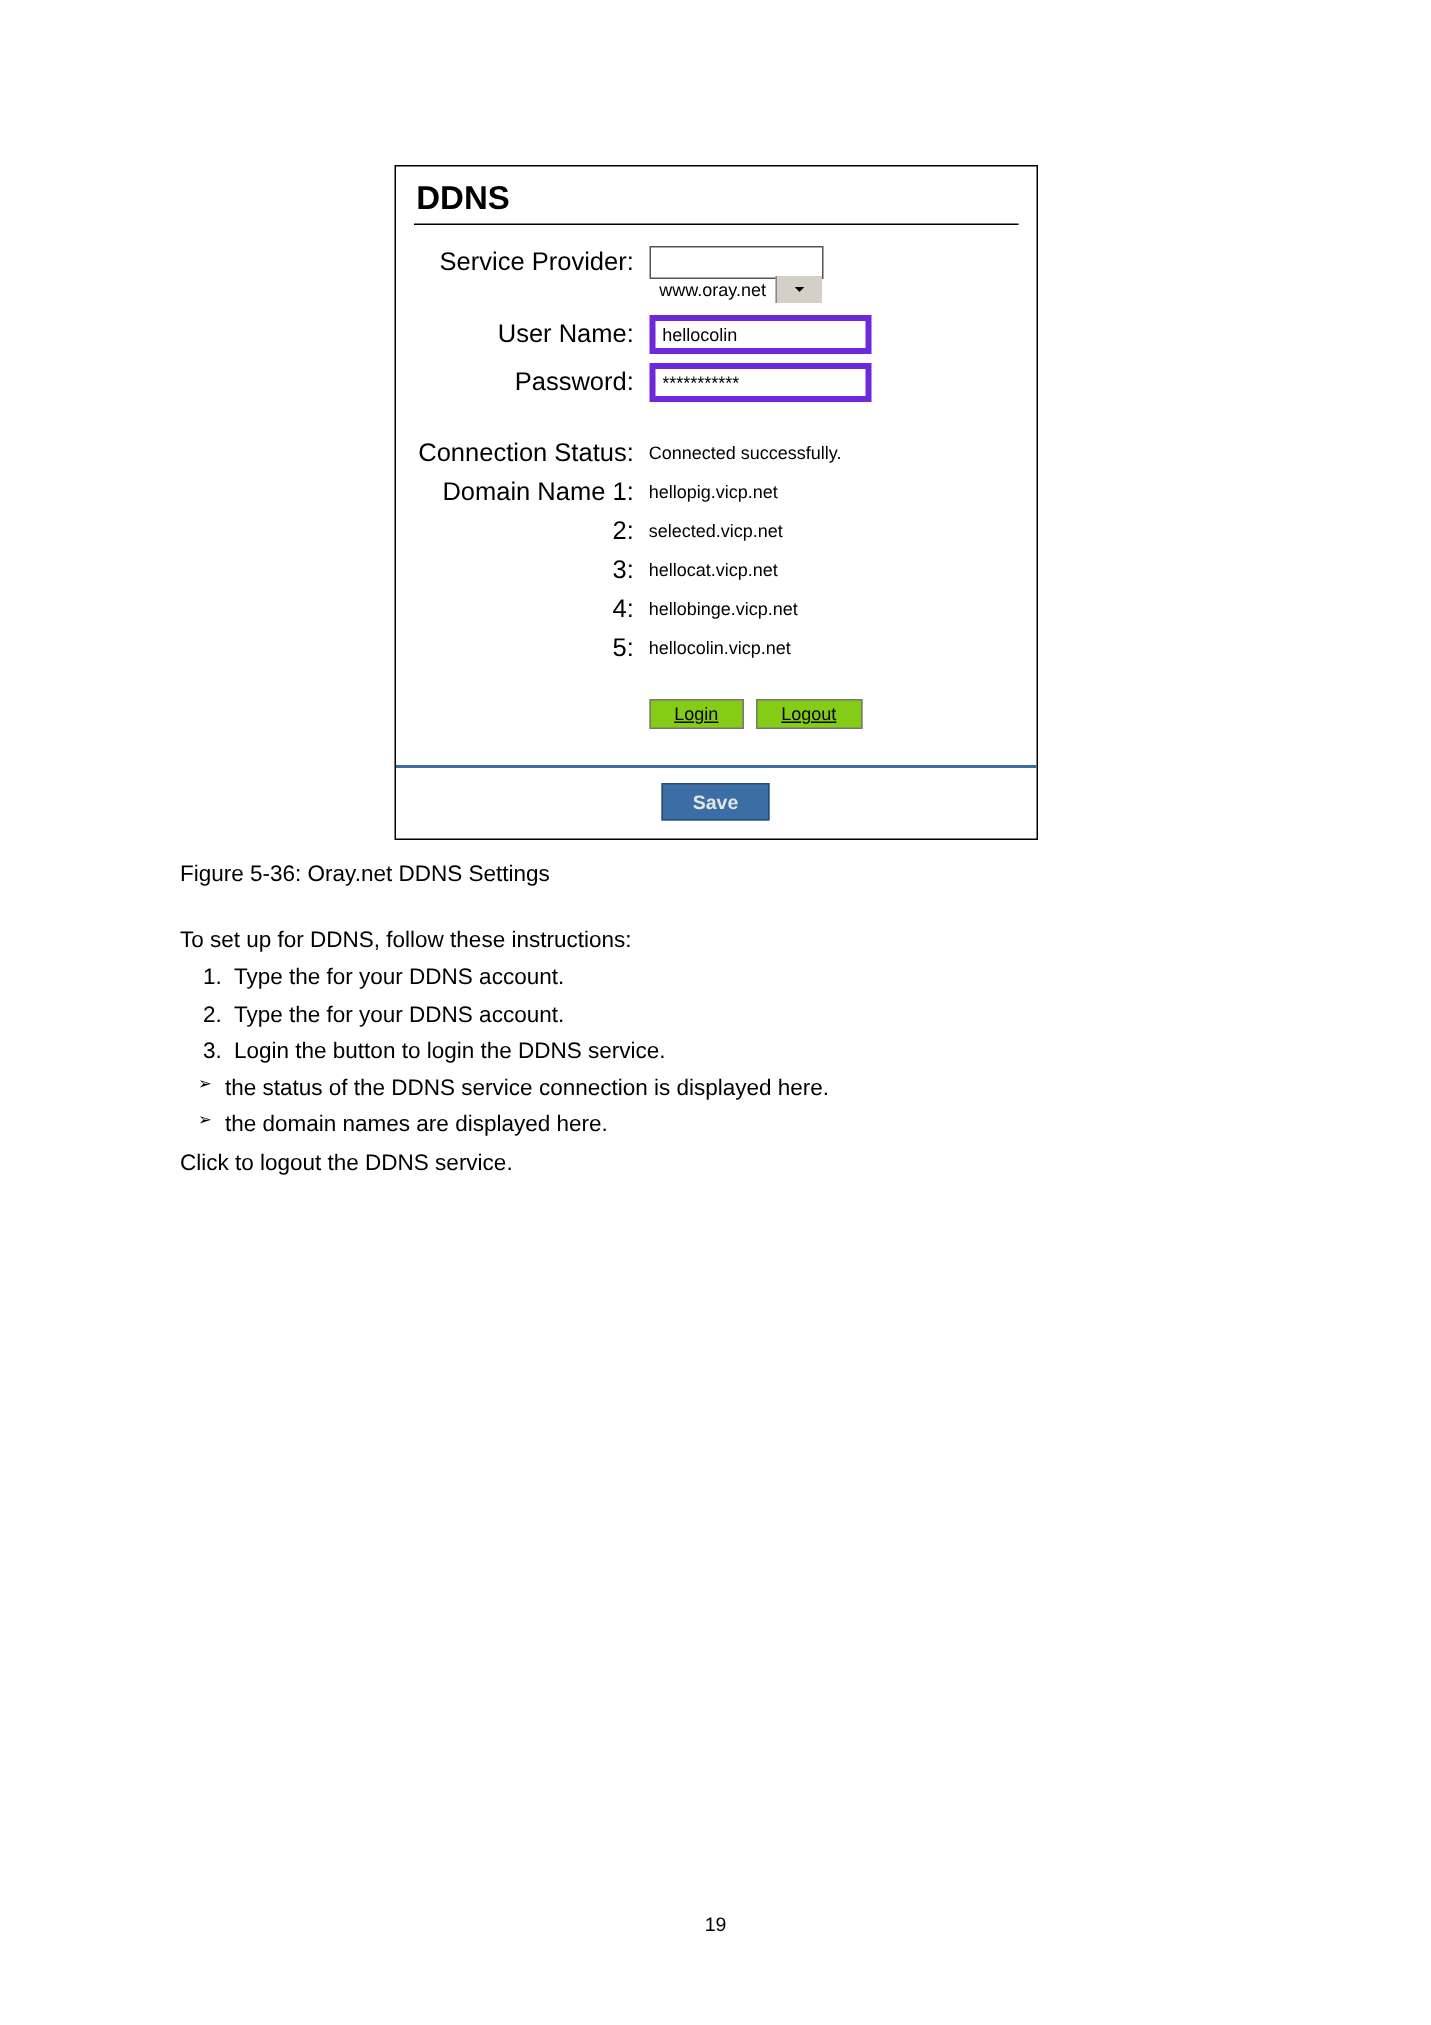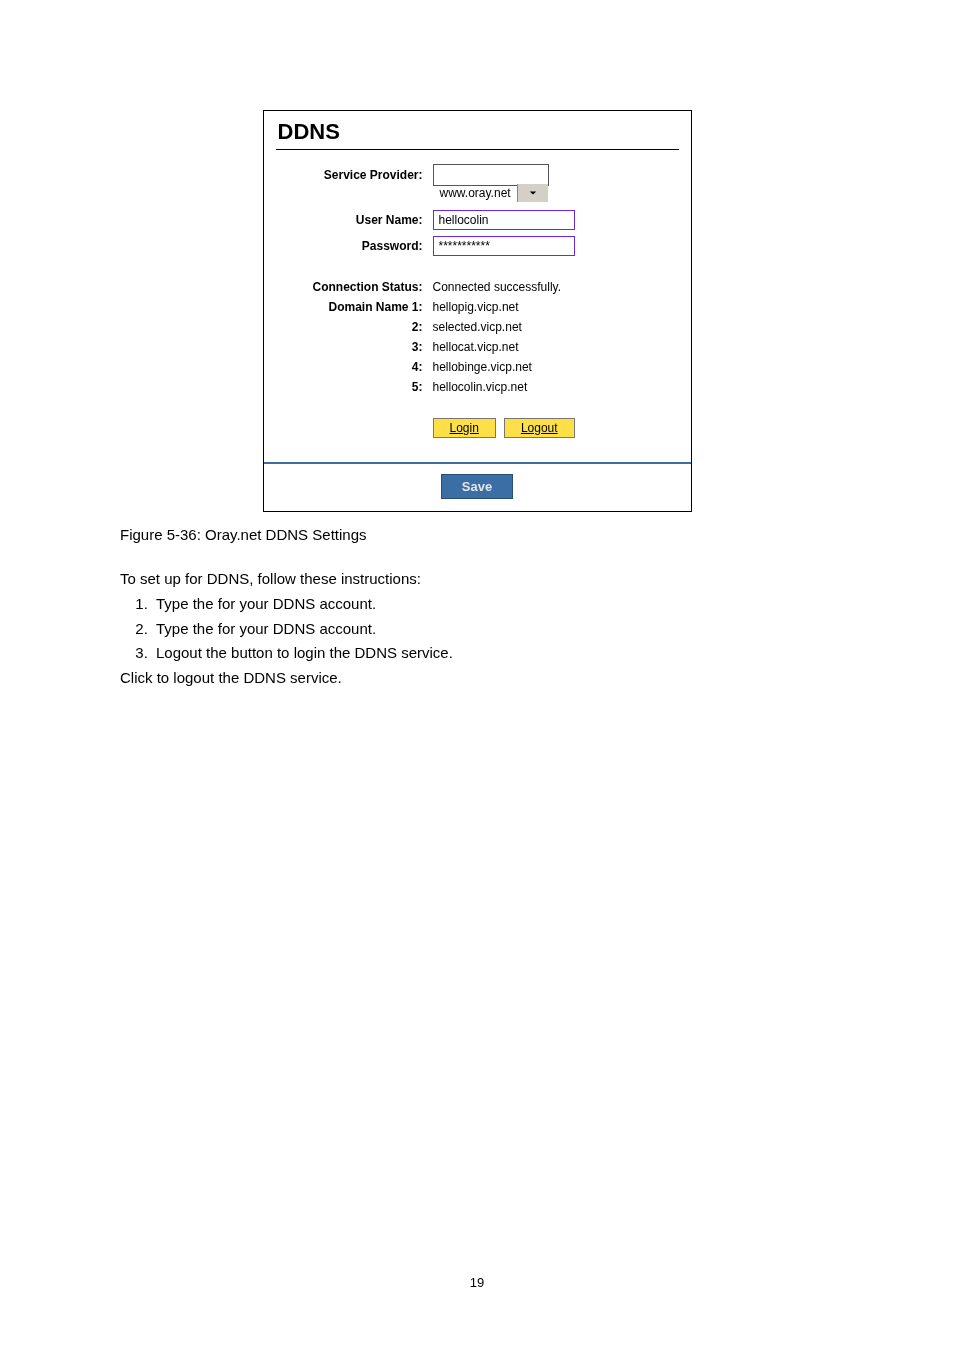--- a/index.html
+++ b/index.html
@@ -3,28 +3,28 @@
 <meta charset="utf-8">
 <style>
   html,body{margin:0;padding:0;background:#fff;font-family:Arial,Helvetica,sans-serif;color:#000;}
   .page{width:954px;height:1350px;position:relative;box-sizing:border-box;padding:100px 120px 0 120px;}
   .panel{border:1px solid #000;width:429px;margin:10px auto 10px auto;box-sizing:border-box;}
   .panel-title{font-size:22px;font-weight:bold;font-family:Arial,Helvetica,sans-serif;padding:8px 14px 4px 14px;}
   .hr-thin{border-bottom:1px solid #000;margin:0 12px;}
   .hr-blue{height:2px;background:#3a6ea5;margin:12px 0 0 0;}
   .form-area{padding:14px 14px 6px 14px;}
   .row{display:flex;align-items:center;margin-bottom:6px;}
-  .lbl{width:145px;text-align:right;font-size:12px;font-weight:bold;font-family:Arial,Helvetica,sans-serif;padding-right:10px;}
+  .lbl{width:145px;text-align:right;font-size:17px;font-weight:normal;font-family:Arial,Helvetica,sans-serif;padding-right:10px;}
   .val{font-size:12px;font-family:Arial,Helvetica,sans-serif;}
   .select{display:inline-flex;align-items:center;border:1px solid #555;height:20px;background:#fff;}
   .select span{padding:0 6px;font-size:12px;margin-top:35px;}
   .select .btn-drop{width:18px;height:18px;background:#d4d0c8;border-left:1px solid #888;display:flex;align-items:center;justify-content:center;}
   .select .btn-drop svg{width:8px;height:8px;}
-  .textin{border:1px solid #6d28d9;height:18px;font-size:12px;padding:0 5px;width:130px;background:#fff;font-family:Arial,Helvetica,sans-serif;}
-  .btn{display:inline-block;border:1px solid #777;background:#fde047;font-size:12px;padding:2px 16px;margin-right:8px;font-family:Arial,Helvetica,sans-serif;text-decoration:underline;}
+  .textin{border:4px solid #6d28d9;height:18px;font-size:12px;padding:0 5px;width:130px;background:#fff;font-family:Arial,Helvetica,sans-serif;}
+  .btn{display:inline-block;border:1px solid #777;background:#84cc16;font-size:12px;padding:2px 16px;margin-right:8px;font-family:Arial,Helvetica,sans-serif;text-decoration:underline;}
   .btn-save{display:inline-block;background:#3a6ea5;color:#e5e5e5;font-size:13px;font-weight:bold;padding:4px 20px;border:1px solid #2a4e75;margin:10px 0 12px 0;font-family:Arial,Helvetica,sans-serif;}
   .center{text-align:center;}
   .figcap{font-size:15px;text-align:left;margin:14px 0 24px 0;}
   .body-text{font-size:15px;line-height:1.55;}
   ol.steps{margin:2px 0 2px 0;padding-left:32px;}
   ol.steps li{font-size:15px;line-height:1.55;padding-left:4px;margin-bottom:1px;}
   .bul{list-style:none;margin:2px 0 2px 0;padding-left:12px;}
   .bul li{font-size:15px;line-height:1.55;padding-left:18px;position:relative;margin-bottom:1px;}
   .bul li:before{content:"➢";position:absolute;left:0;top:1px;font-size:11px;}
   .u{text-decoration:underline;}
@@ -111,24 +111,28 @@
   <div class="body-text">To set up for DDNS, follow these instructions:</div>
 
   <ol class="steps">
     <li>
       <span>Type the </span><span> for your DDNS account.</span>
     </li>
     <li>
       <span>Type the </span><span> for your DDNS account.</span>
     </li>
     <li>
-      <span>Logout the </span><span> button to login the DDNS service.</span>
+      <span>Login the </span><span> button to login the DDNS service.</span>
     </li>
   </ol>
 
+  <ul class="bul">
+    <li><span> the status of the DDNS service connection is displayed here.</span></li>
+    <li><span> the domain names are displayed here.</span></li>
+  </ul>
 
   <div class="body-text">
     <span>Click </span><span> to logout the DDNS service.</span>
   </div>
 
   <div class="sp"></div>
     <div class="sp"></div>
 
 
   <div class="footer-num">19</div>

